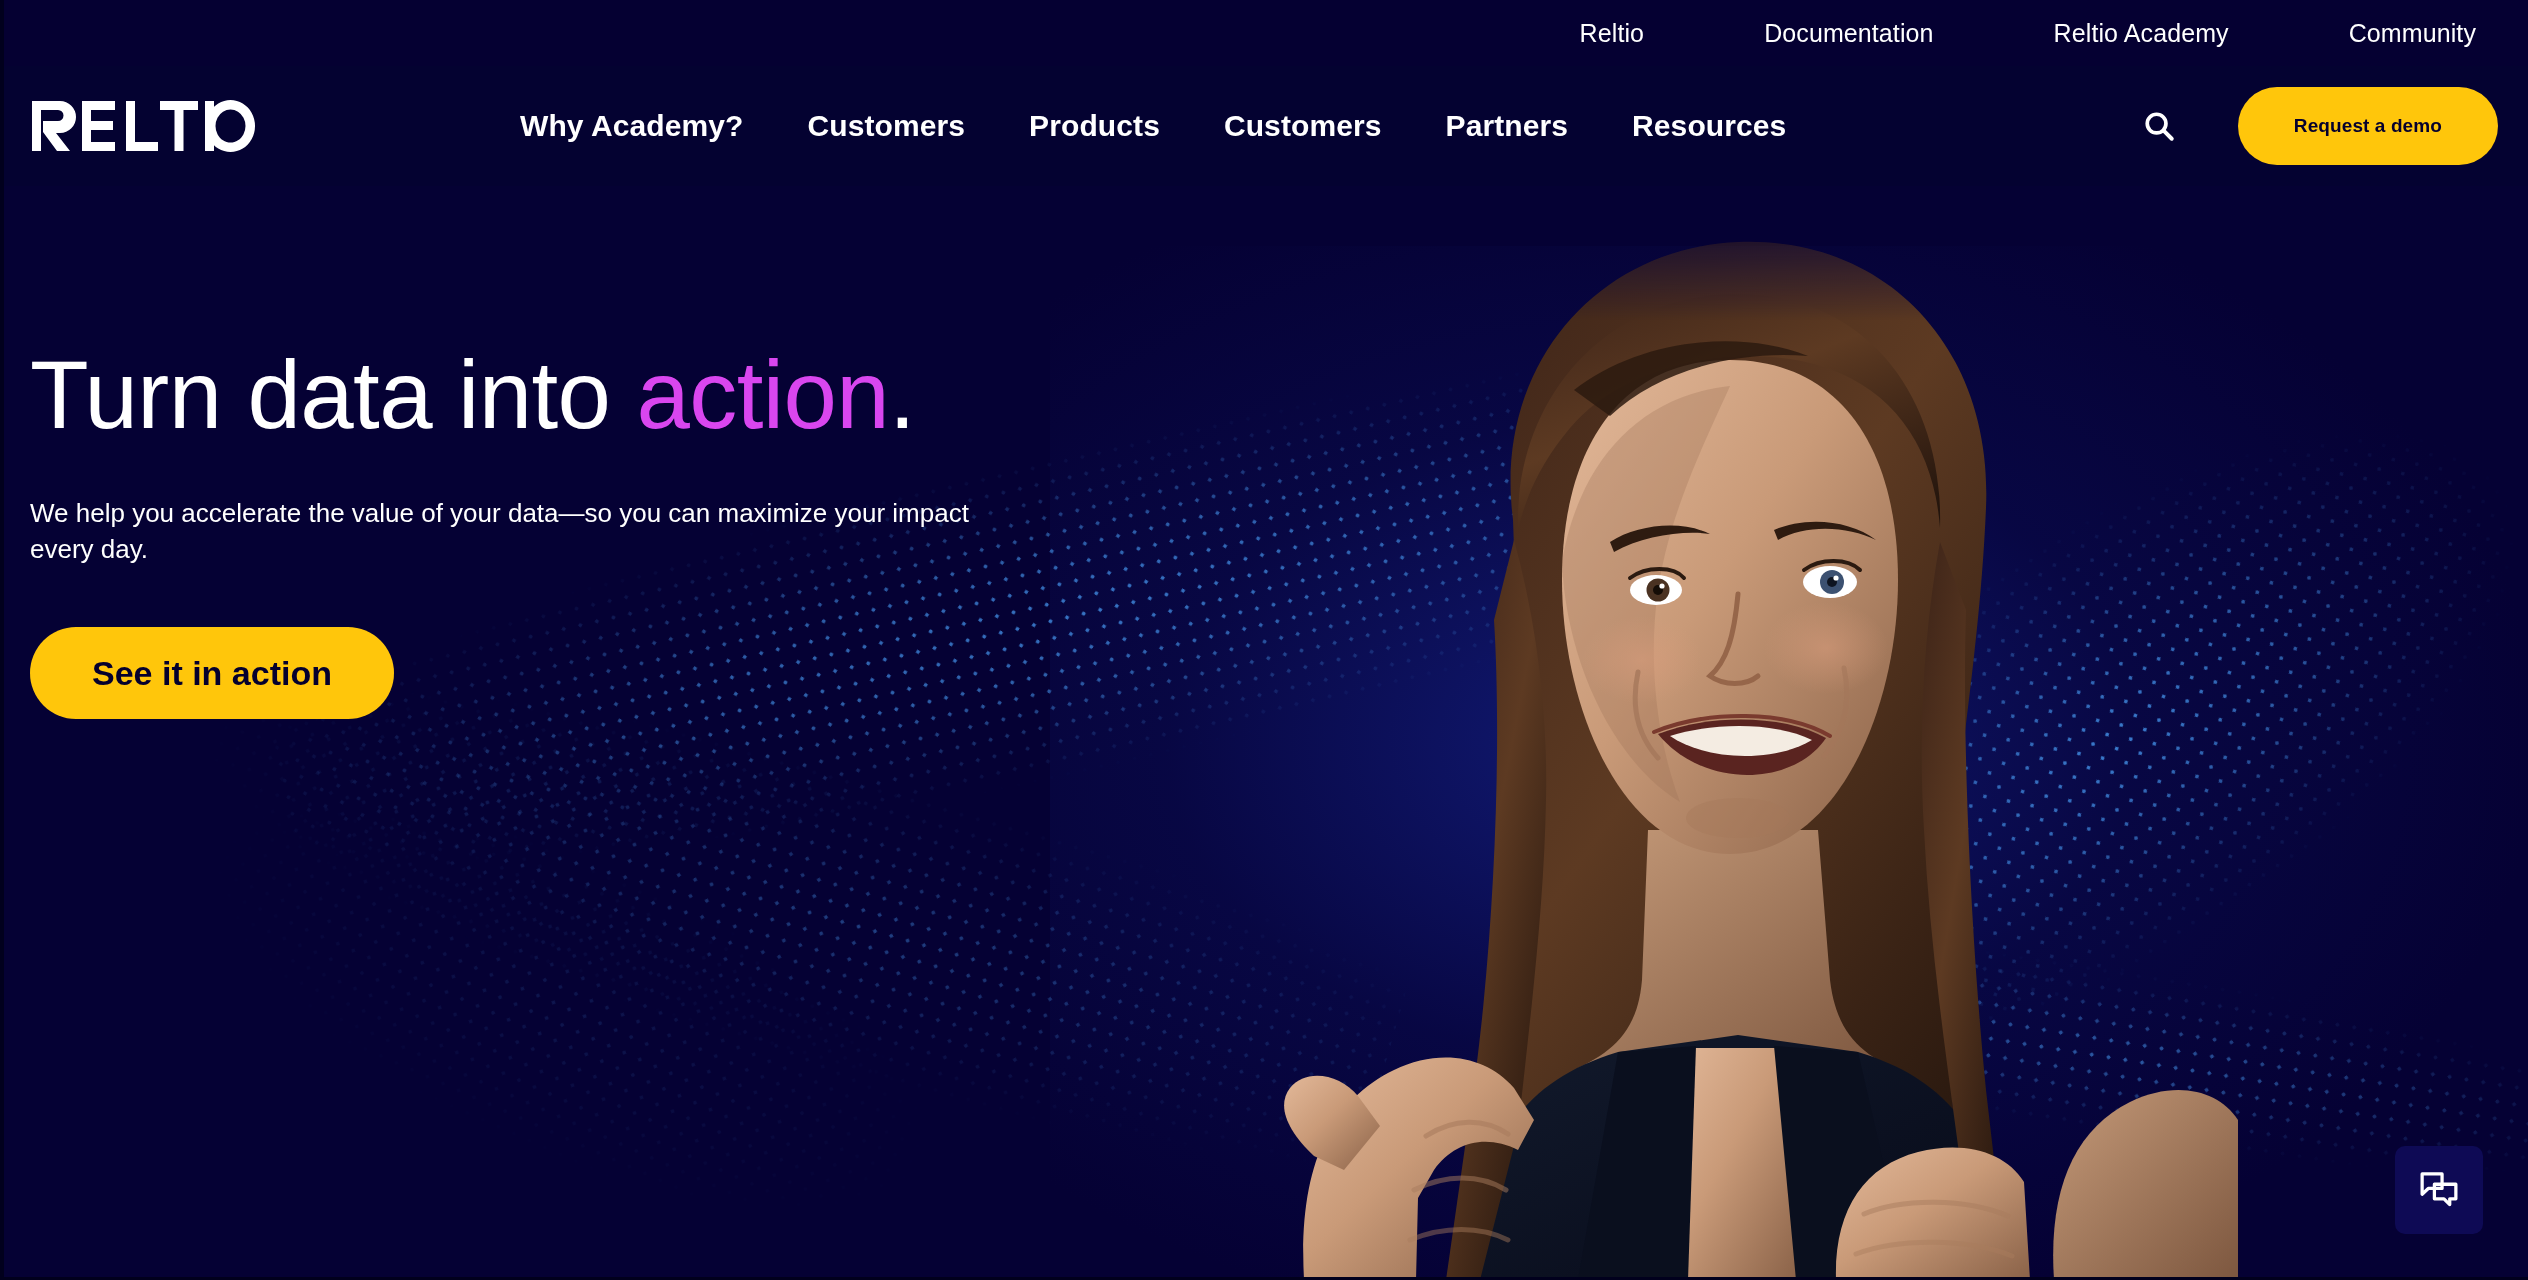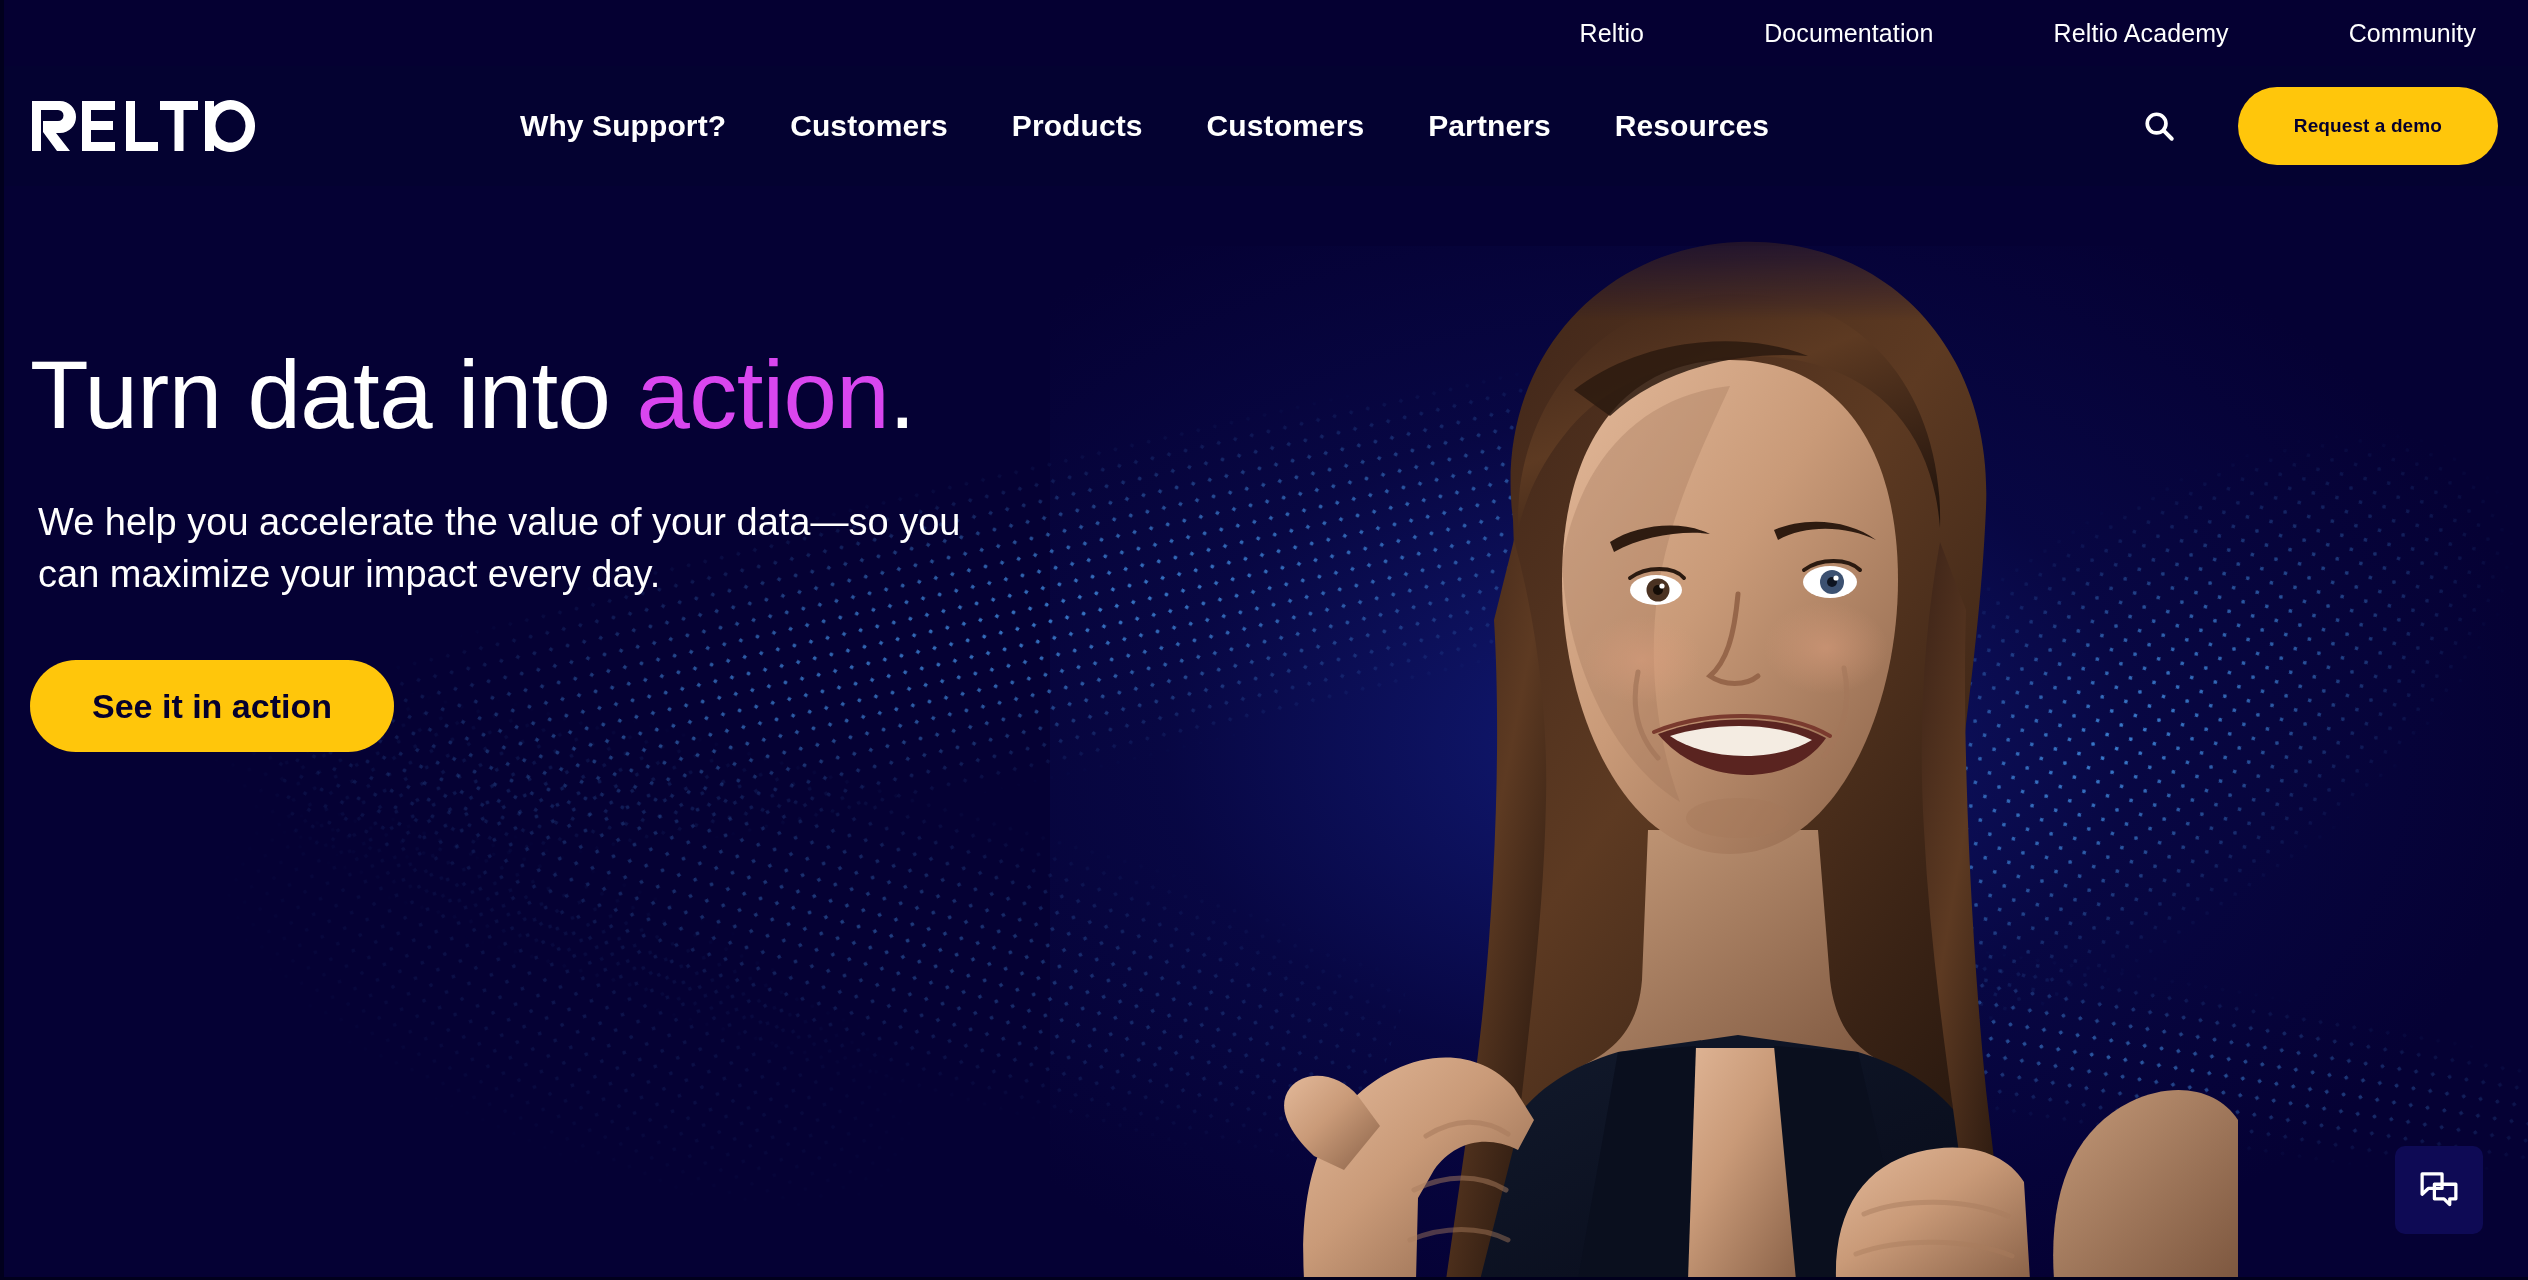--- a/index.html
+++ b/index.html
@@ -230,26 +230,25 @@
     font-weight: 400;
     color: #ffffff;
     letter-spacing: -0.6px;
     white-space: nowrap;
   }
   .hero-title .accent { color: #d946ef; }
   .hero-title .dot { color: #ffffff; }
 
   .hero-sub {
     margin-top: 52px;
-    font-size: 38px;
+    font-size: 26px;
     line-height: 1.37;
     font-weight: 400;
     color: #ffffff;
     max-width: 980px;
-    margin-left: 8px;
   }
 
   .hero-cta {
     margin-top: 60px;
     display: inline-flex;
     align-items: center;
     justify-content: center;
     height: 92px;
     padding: 0 62px;
     border-radius: 999px;
@@ -314,21 +313,21 @@
 
         <path fill="#ffffff" d="M130 1 h38 v9 h-14.5 v41 h-9 V10 H130 Z"></path>
 
         <path fill="#ffffff" d="M175 1 h9 v50 h-9 Z"></path>
 
         <path fill="#ffffff" d="M200.5 0 a24.5 26 0 1 0 0.001 0 Z M200.5 9.5 a15 16.5 0 1 1 -0.001 0 Z"></path>
       </svg>
     </a>
 
     <nav class="primary-nav">
-      <a class="nav-link" href="#">Why Support?</a>
+      <a class="nav-link" href="#">Why Academy?</a>
       <a class="nav-link" href="#">Customers</a>
       <a class="nav-link" href="#">Products</a>
       <a class="nav-link" href="#">Customers</a>
       <a class="nav-link" href="#">Partners</a>
       <a class="nav-link" href="#">Resources</a>
     </nav>
 
     <div class="header-right">
       <button class="search-btn" aria-label="Search">
         <span>

